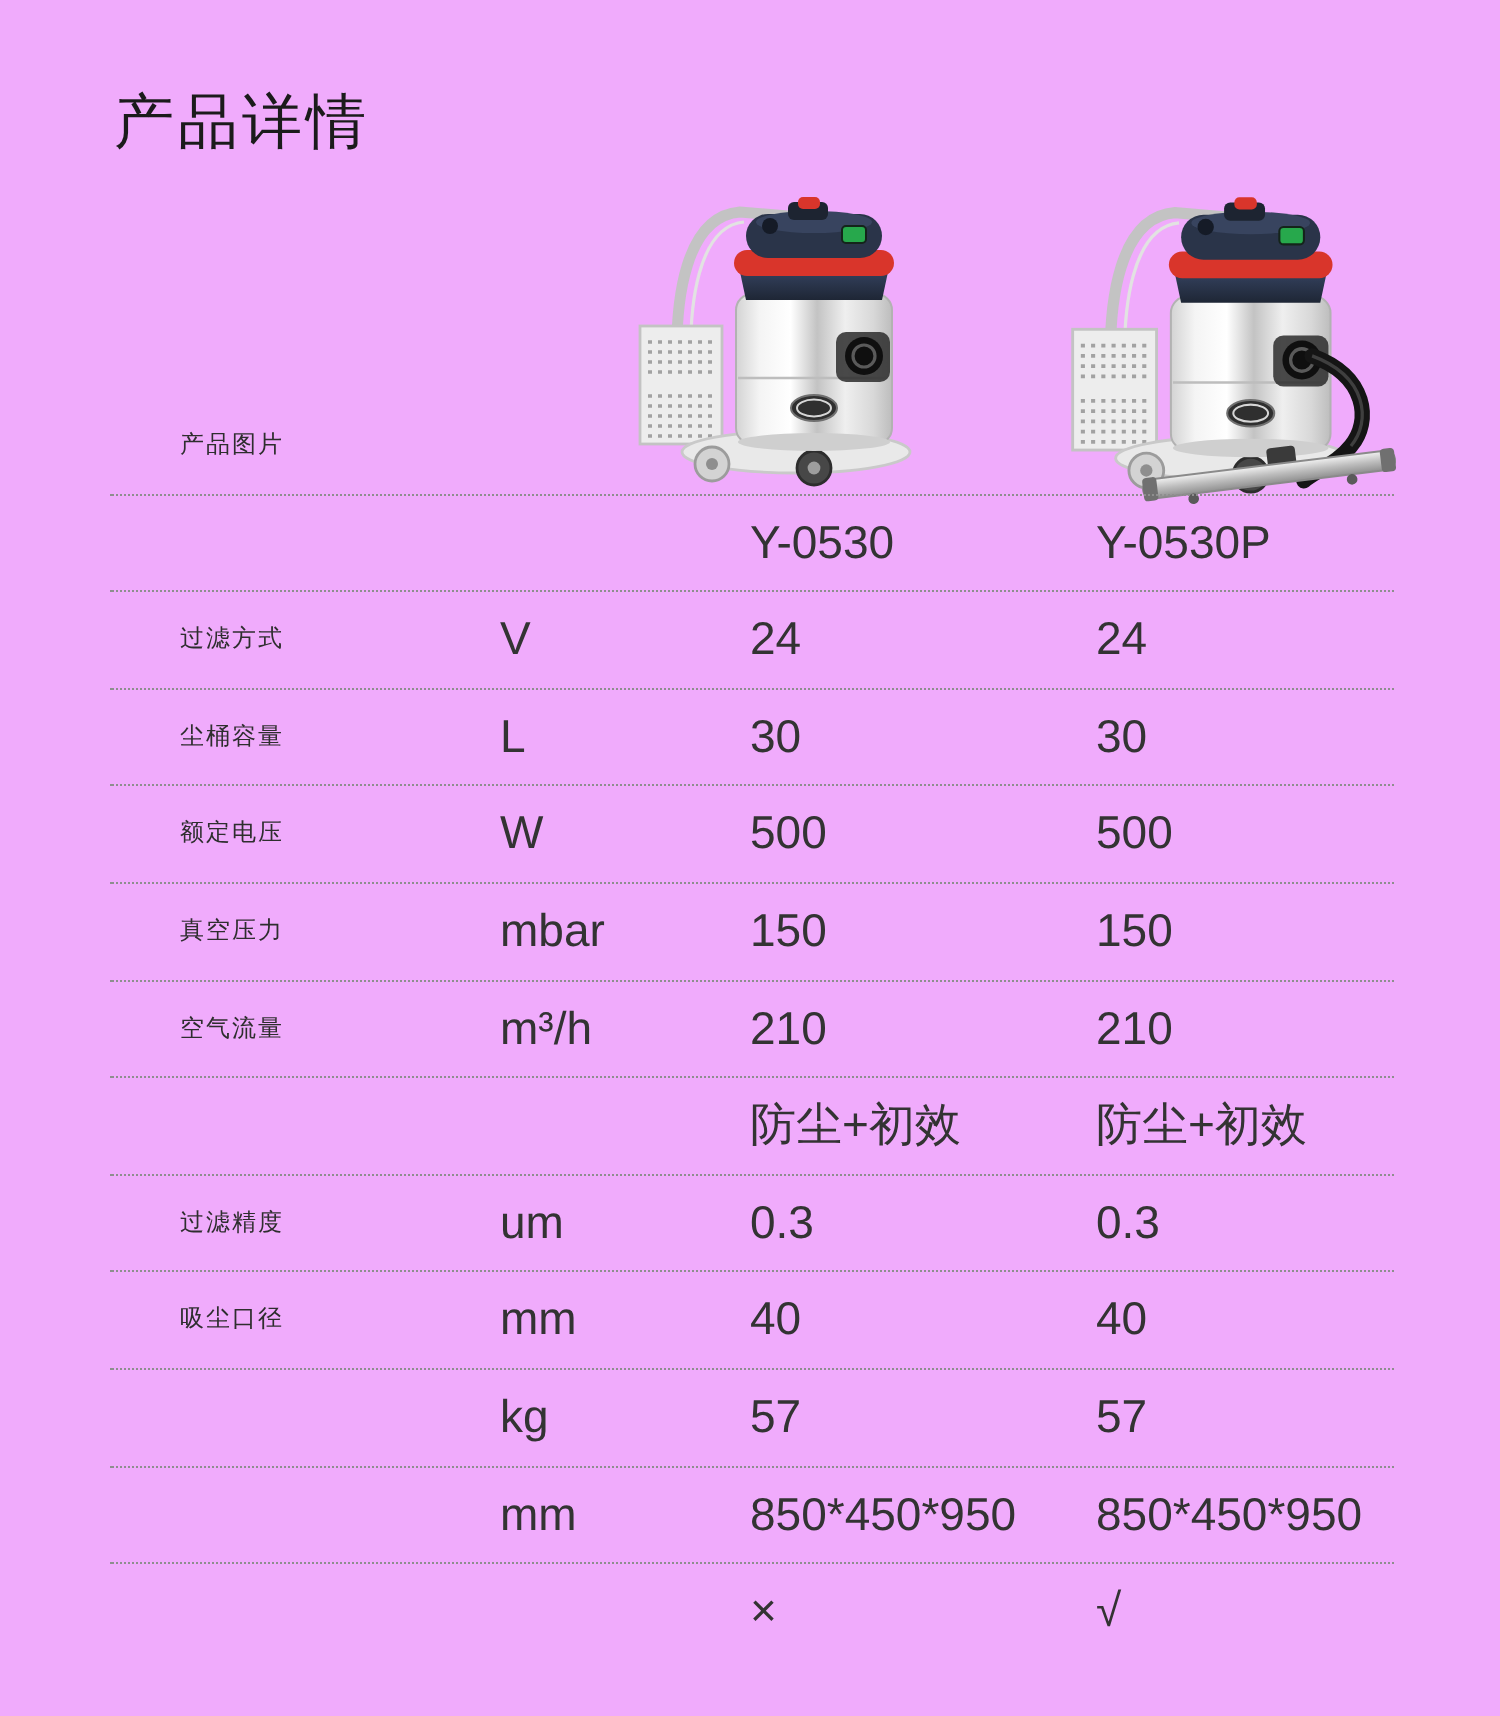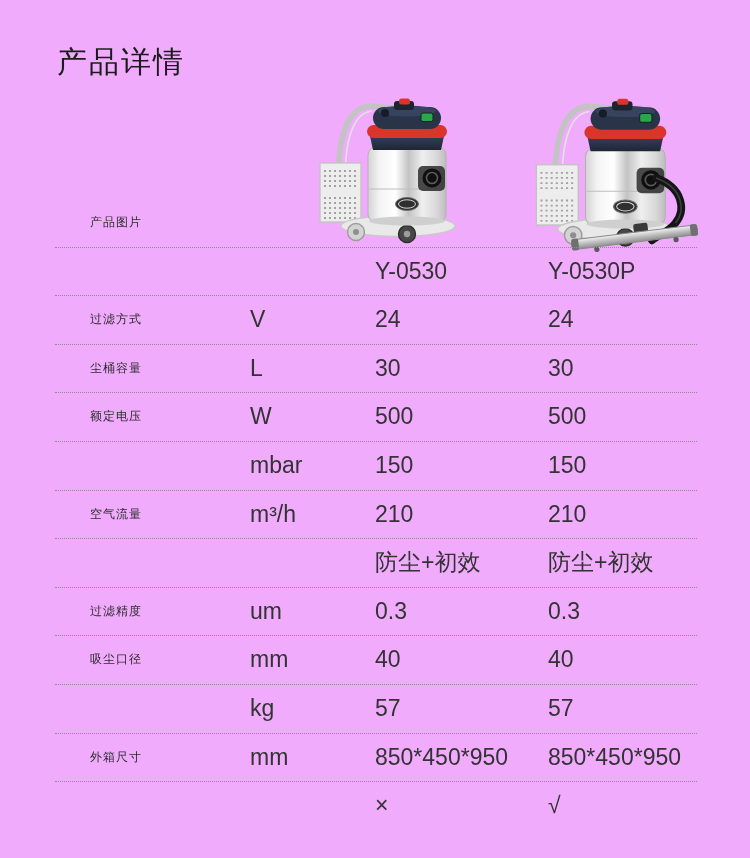--- a/index.html
+++ b/index.html
@@ -219,20 +219,21 @@
         <span class="cell c-v1">30</span>
         <span class="cell c-v2">30</span>
       </div>
       <div class="spec-row">
         <span class="cell c-label">额定电压</span>
         <span class="cell c-unit">W</span>
         <span class="cell c-v1">500</span>
         <span class="cell c-v2">500</span>
       </div>
       <div class="spec-row">
+        <span class="cell c-label">真空压力</span>
         <span class="cell c-unit">mbar</span>
         <span class="cell c-v1">150</span>
         <span class="cell c-v2">150</span>
       </div>
       <div class="spec-row">
         <span class="cell c-label">空气流量</span>
         <span class="cell c-unit">m³/h</span>
         <span class="cell c-v1">210</span>
         <span class="cell c-v2">210</span>
       </div>
@@ -252,21 +253,20 @@
         <span class="cell c-unit">mm</span>
         <span class="cell c-v1">40</span>
         <span class="cell c-v2">40</span>
       </div>
       <div class="spec-row">
         <span class="cell c-unit">kg</span>
         <span class="cell c-v1">57</span>
         <span class="cell c-v2">57</span>
       </div>
       <div class="spec-row">
-        <span class="cell c-label">外箱尺寸</span>
         <span class="cell c-unit">mm</span>
         <span class="cell c-v1">850*450*950</span>
         <span class="cell c-v2">850*450*950</span>
       </div>
       <div class="spec-row last">
         <span class="cell c-unit"></span>
         <span class="cell c-v1">×</span>
         <span class="cell c-v2">√</span>
       </div>
     </div>

